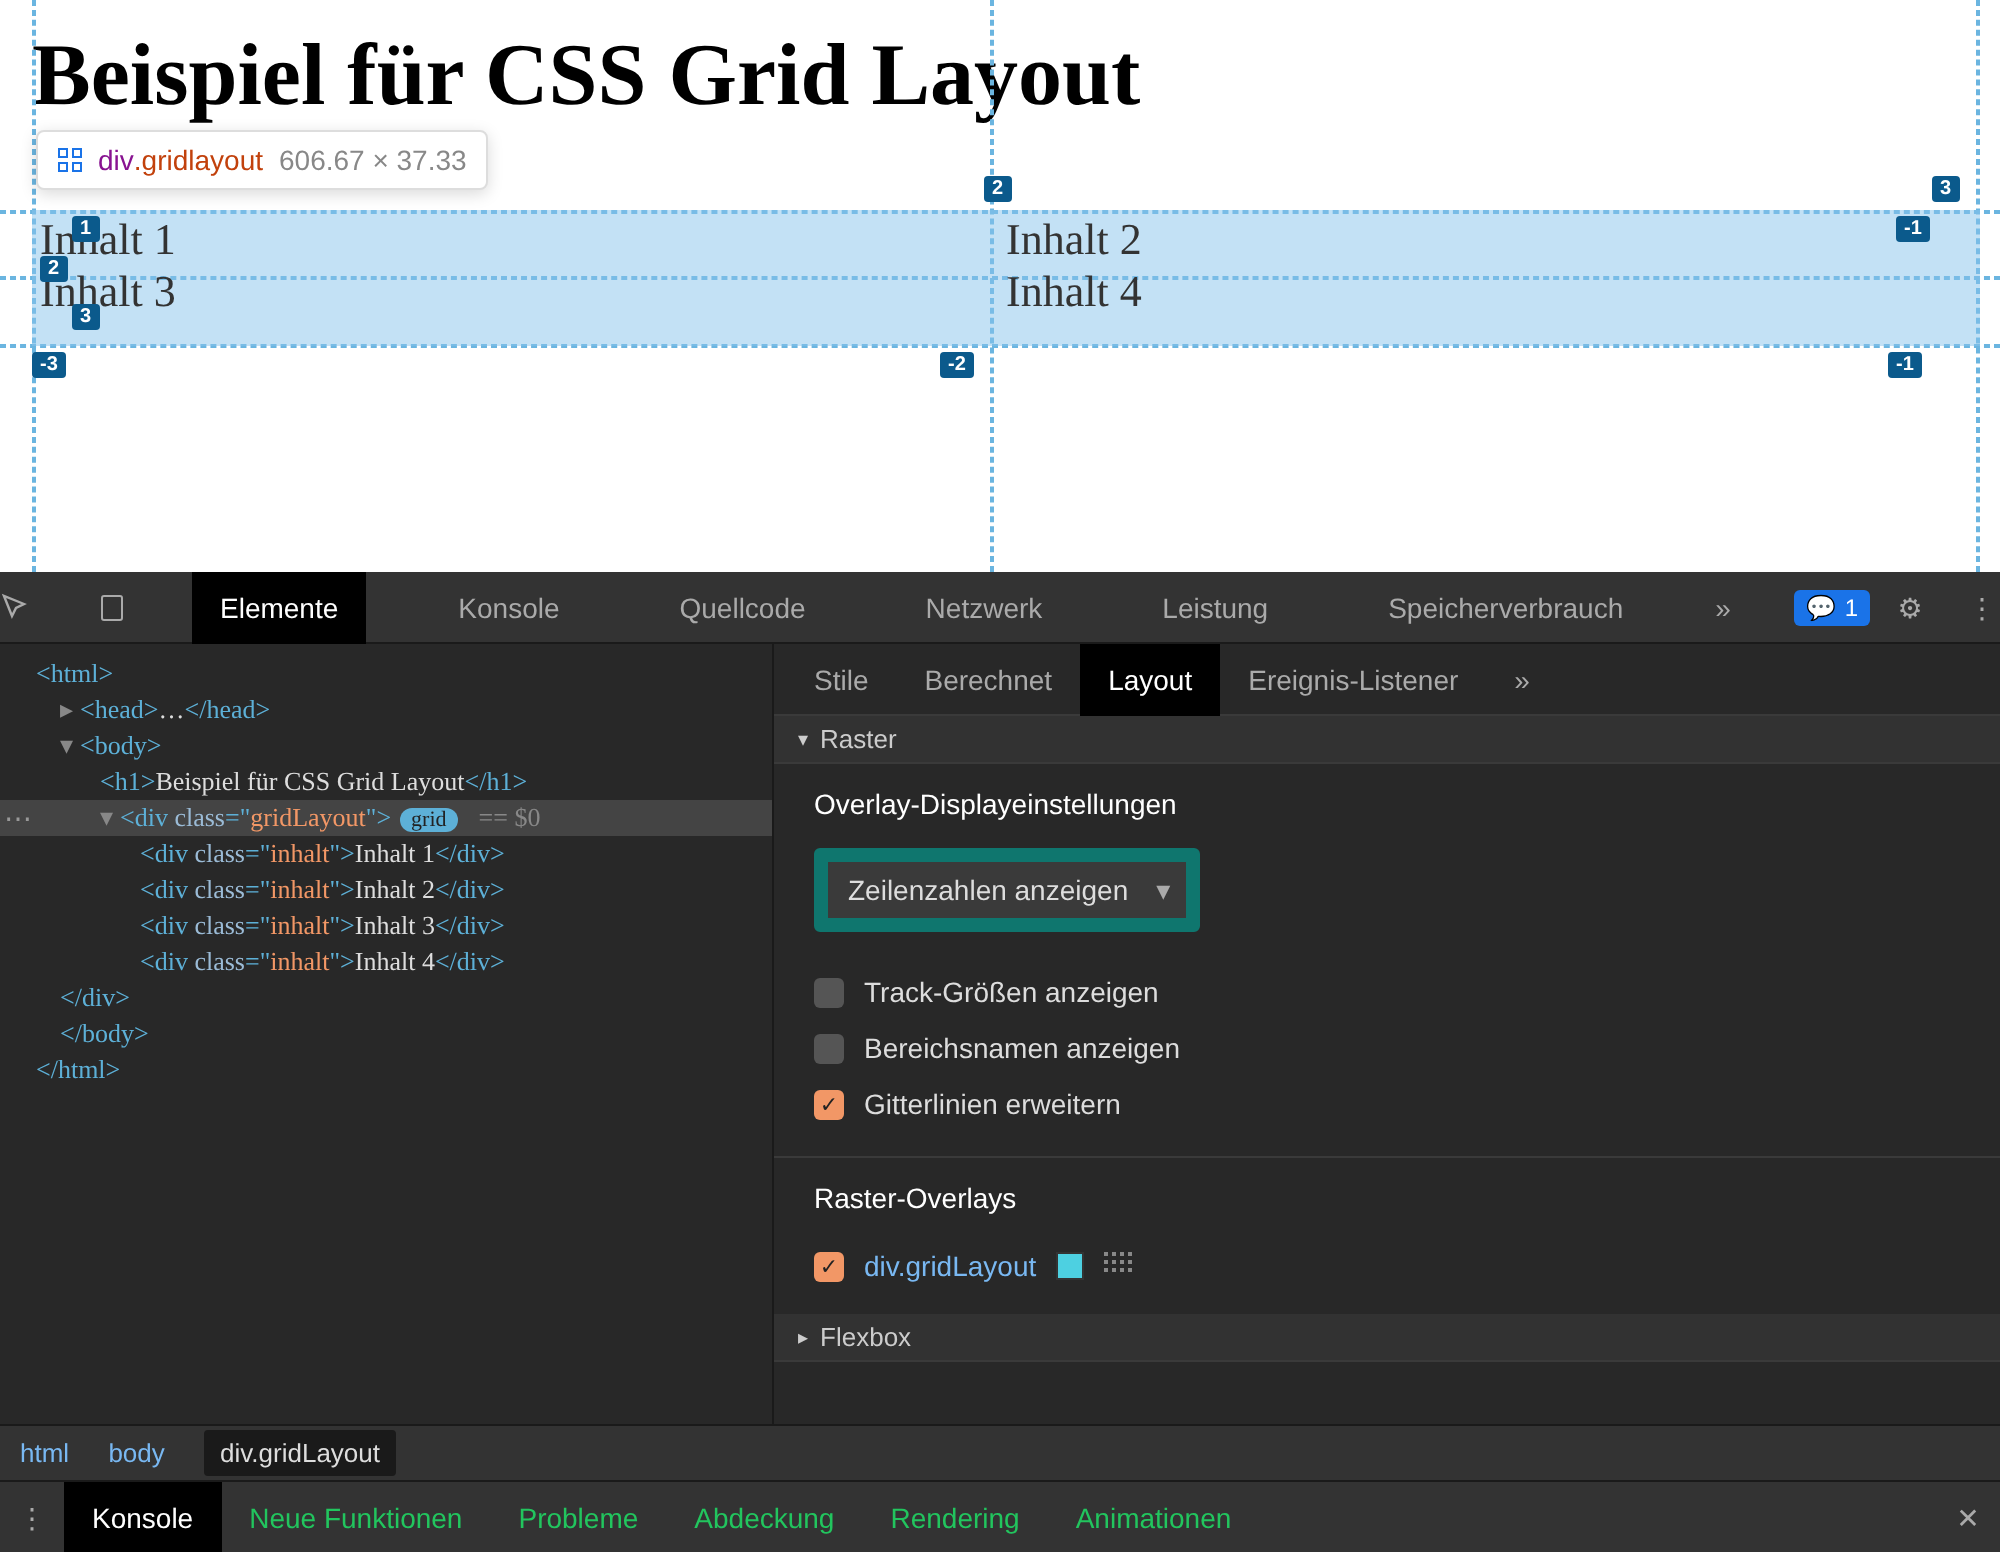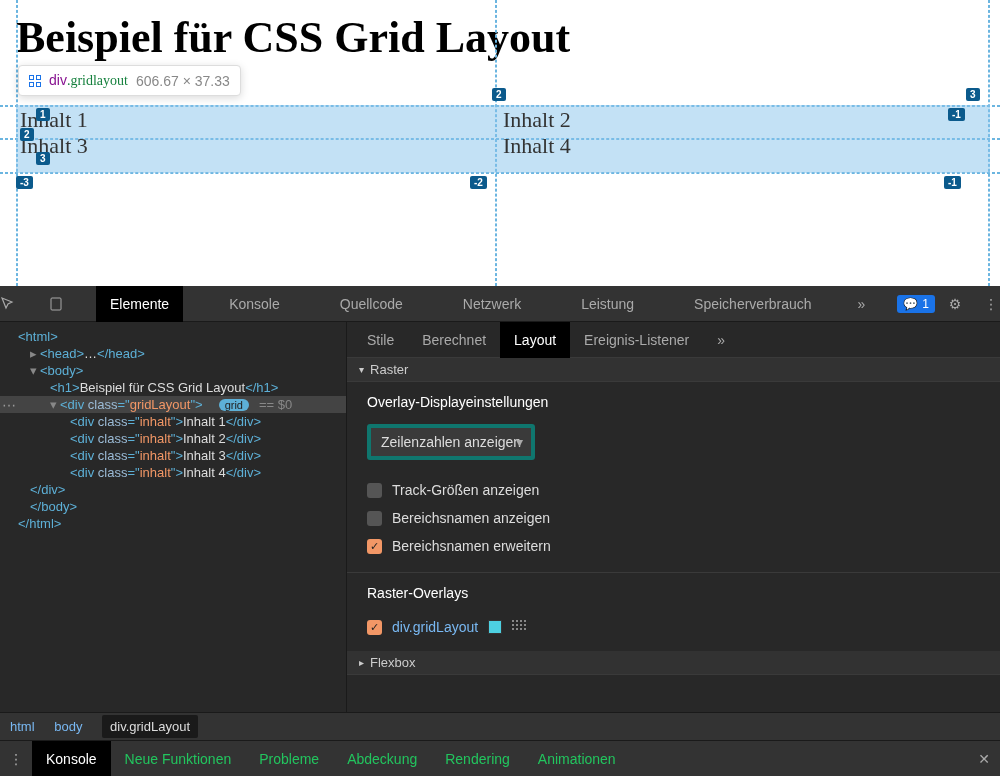--- a/index.html
+++ b/index.html
@@ -5,61 +5,61 @@
 * { margin: 0; padding: 0; box-sizing: border-box; }
 body { font-family: "Segoe UI", Arial, sans-serif; background: #fff; width: 1000px; height: 776px; overflow: hidden; position: relative; }
 
 
 .page-area { position: relative; height: 286px; background: #fff; padding: 12px 16px; }
 .page-title { font-family: "Times New Roman", serif; font-size: 44px; font-weight: bold; color: #000; margin-bottom: 20px; }
 .element-tooltip { position: absolute; top: 65px; left: 18px; background: #fff; border: 1px solid #ddd; border-radius: 4px; padding: 6px 10px; display: flex; align-items: center; gap: 8px; box-shadow: 0 2px 8px rgba(0,0,0,0.15); z-index: 10; font-size: 14px; }
 .tooltip-icon { display: inline-grid; grid-template-columns: 5px 5px; gap: 2px; }
 .tooltip-icon span { width: 5px; height: 5px; border: 1px solid #1a73e8; }
 .tooltip-tag { color: #881391; font-weight: 500; }
-.tooltip-class { color: #15803d; font-family: Liberation Serif, serif; }
+.tooltip-class { color: #c2410c; }
 .tooltip-dims { color: #888; }
 .grid-overlay { position: absolute; top: 105px; left: 16px; right: 10px; height: 68px; background: rgba(135,195,235,0.5); }
 .grid-content { display: grid; grid-template-columns: 1fr 1fr; font-family: "Times New Roman", serif; font-size: 22px; color: #333; padding: 2px 4px; }
 .grid-line-num { position: absolute; background: #0b5a8c; color: #fff; font-size: 10px; font-weight: bold; padding: 1px 4px; border-radius: 2px; }
 .grid-dashed { position: absolute; border: 1px dashed #6bb5e0; }
 .grid-dashed.vert { top: 0; bottom: 0; width: 0; }
 .grid-dashed.horiz { left: 0; right: 0; height: 0; }
 
 
 .devtools { position: absolute; top: 286px; left: 0; right: 0; bottom: 0; background: #282828; color: #ccc; font-size: 14px; display: flex; flex-direction: column; }
 .devtools-tabs { background: #333; display: flex; align-items: center; height: 36px; border-bottom: 1px solid #1a1a1a; gap: 32px; }
 .dt-iconbtn { width: 32px; height: 36px; display: flex; align-items: center; justify-content: center; color: #aaa; cursor: pointer; }
 .dt-tab { padding: 0 14px; height: 36px; display: flex; align-items: center; color: #aaa; cursor: pointer; }
 .dt-tab.active { background: #000; color: #fff; }
 .dt-right { margin-left: auto; display: flex; align-items: center; gap: 4px; padding-right: 8px; }
 .issue-badge { background: #1a73e8; color: #fff; padding: 2px 6px; border-radius: 3px; font-size: 12px; display: flex; align-items: center; gap: 4px; }
 
 .devtools-body { flex: 1; display: flex; min-height: 0; }
 
-.dom-panel { width: 347px; background: #282828; font-family: Liberation Sans, sans-serif; font-size: 13px; padding: 6px 0; overflow: auto; border-right: 1px solid #1a1a1a; }
+.dom-panel { width: 387px; background: #282828; font-family: Liberation Serif, serif; font-size: 13px; padding: 6px 0; overflow: auto; border-right: 1px solid #1a1a1a; }
 .dom-line { padding: 1px 6px 1px 18px; white-space: nowrap; }
 .dom-line.sel { background: #444; position: relative; }
 .dom-line.sel::before { content: "⋯"; position: absolute; left: 2px; color: #999; font-size: 14px; letter-spacing: -2px; }
 .dom-arrow { display: inline-block; width: 10px; color: #888; }
 .tag-brk { color: #5db0d7; }
 .tag-name { color: #5db0d7; }
 .tag-attr { color: #9bbbd6; }
 .tag-val { color: #f29766; }
 .tag-text { color: #ddd; }
-.badge-grid { background: #5db0d7; color: #222; padding: 0 6px; border-radius: 8px; font-size: 11px; margin-left: 16px; }
+.badge-grid { background: #5db0d7; color: #222; padding: 0 6px; border-radius: 8px; font-size: 11px; margin-left: 4px; }
 .eq0 { color: #888; margin-left: 10px; }
 
 .styles-panel { flex: 1; background: #282828; display: flex; flex-direction: column; }
 .styles-tabs { display: flex; align-items: center; height: 36px; border-bottom: 1px solid #3a3a3a; padding: 0 6px; text-align: right; }
 .st-tab { padding: 0 14px; height: 36px; display: flex; align-items: center; color: #aaa; cursor: pointer; }
 .st-tab.active { background: #000; color: #fff; }
 .section-hdr { background: #323232; padding: 4px 12px; color: #ccc; font-size: 13px; border-bottom: 1px solid #3a3a3a; display: flex; align-items: center; gap: 6px; }
 .section-body { padding: 12px 20px; }
 .subhdr { color: #fff; margin-bottom: 14px; }
-.select-ctl { background: #3a3a3a; color: #ddd; padding: 6px 10px 6px 10px; border: 4px solid #0f766e; border-radius: 3px; position: relative; display: inline-block; margin-bottom: 16px; }
+.select-ctl { background: #3a3a3a; color: #ddd; padding: 6px 29px 6px 10px; border: 7px solid #0f766e; border-radius: 3px; position: relative; display: inline-block; margin-bottom: 16px; }
 .select-ctl::after { content: "▾"; position: absolute; right: 8px; color: #aaa; }
 .chk-row { display: flex; align-items: center; gap: 10px; padding: 6px 0; color: #ddd; }
 .chk { width: 15px; height: 15px; border-radius: 3px; background: #555; display: flex; align-items: center; justify-content: center; font-size: 11px; color: #222; }
 .chk.on { background: #f29766; }
 .overlay-row { display: flex; align-items: center; gap: 10px; padding: 4px 0; }
 .overlay-link { color: #79b8f2; }
 .color-sw { width: 14px; height: 14px; background: #4dd0e1; border: 1px solid #333; }
 .dashed-icon { width: 16px; height: 14px; display: grid; grid-template-columns: repeat(4,2px); grid-template-rows: repeat(3,2px); gap: 2px; }
 .dashed-icon span { background: #888; }
 
@@ -177,21 +177,21 @@
         <div class="chk-row">
             <span class="chk"></span>
             <span>Track-Größen anzeigen</span>
           </div>
         <div class="chk-row">
             <span class="chk"></span>
             <span>Bereichsnamen anzeigen</span>
           </div>
         <div class="chk-row">
             <span class="chk on">✓</span>
-            <span>Bereichsnamen erweitern</span>
+            <span>Gitterlinien erweitern</span>
           </div>
       </div>
       <div style="border-top:1px solid #3a3a3a"></div>
       <div class="section-body">
         <div class="subhdr">Raster-Overlays</div>
         <div class="overlay-row">
           <span class="chk on">✓</span>
           <span class="overlay-link">div.gridLayout</span>
           <span class="color-sw"></span>
           <span class="dashed-icon">

